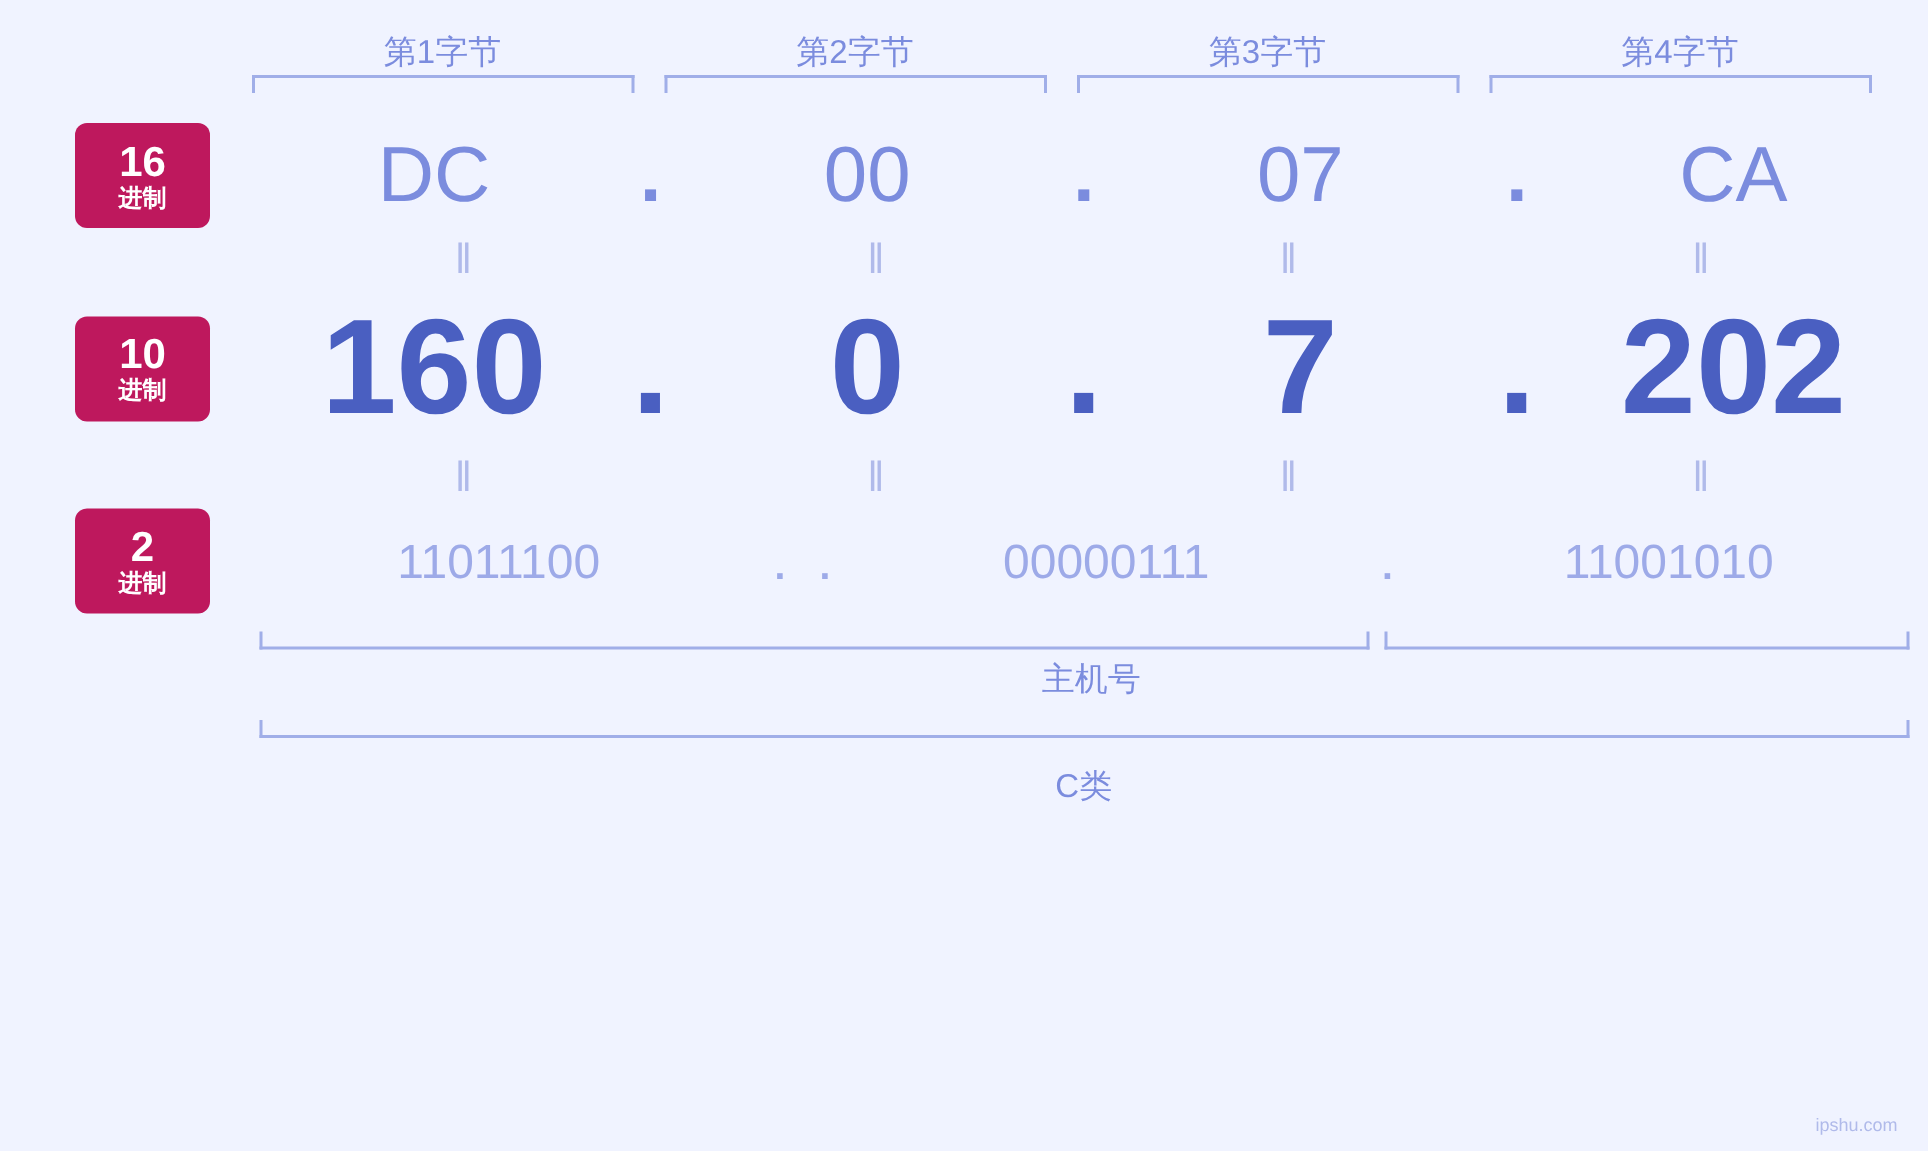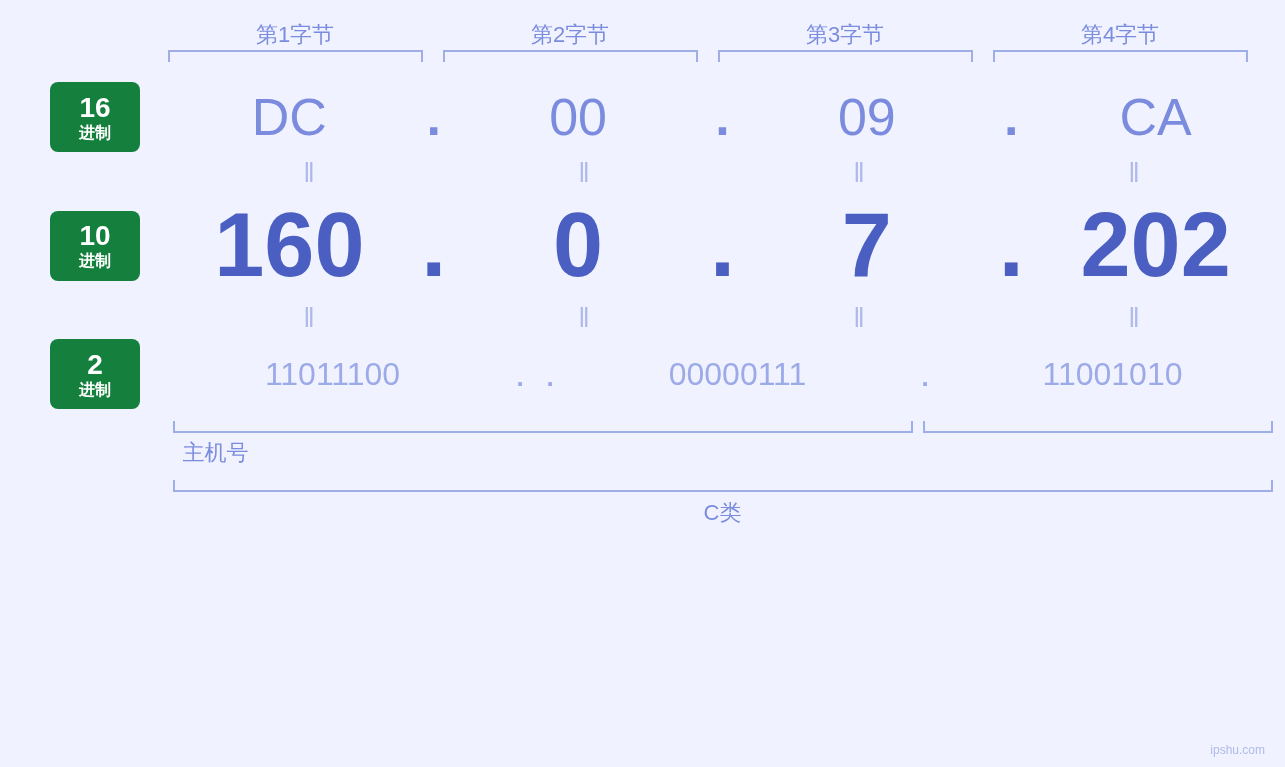--- a/index.html
+++ b/index.html
@@ -60,21 +60,21 @@
     .data-row {
       display: flex;
       align-items: center;
       width: 1285px;
       margin-bottom: 0;
     }
 
     .row-label {
       width: 90px;
       height: 70px;
-      background: #15803d;
+      background: #be185d;
       border-radius: 8px;
       display: flex;
       flex-direction: column;
       align-items: center;
       justify-content: center;
       color: white;
       font-size: 22px;
       font-weight: bold;
       margin-left: 50px;
       margin-right: 20px;
@@ -194,21 +194,21 @@
   <div class="data-row hex-row-wrap">
     <div class="row-label">
       <span class="base-num">16</span>
       <span class="base-text">进制</span>
     </div>
     <div class="values-row">
       <div class="byte-value hex-value">DC</div>
       <div class="dot-container dot dot-hex">.</div>
       <div class="byte-value hex-value">00</div>
       <div class="dot-container dot dot-hex">.</div>
-      <div class="byte-value hex-value">09</div>
+      <div class="byte-value hex-value">07</div>
       <div class="dot-container dot dot-hex">.</div>
       <div class="byte-value hex-value">CA</div>
     </div>
   </div>
 
   <div class="equals-row">
     <div class="equals-item">‖</div>
     <div class="equals-item">‖</div>
     <div class="equals-item">‖</div>
     <div class="equals-item">‖</div>
@@ -255,24 +255,24 @@
   <div style="display:flex; width:1100px; margin-left:160px; margin-top:12px;">
 
     <div style="width:740px; height:12px; border:2px solid #a0aee8; border-top:none;"></div>
     <div style="width:10px;"></div>
 
     <div style="flex:1; height:12px; border:2px solid #a0aee8; border-top:none;"></div>
   </div>
 
   <div style="display:flex; width:1100px; margin-left:160px; margin-top:5px;">
     <div style="width:10px;"></div>
-    <div style="flex:1; text-align:left; color:#7b8cde; font-size:22px;">主机号</div>
+    <div style="flex:1; text-align:center; color:#7b8cde; font-size:22px;">主机号</div>
   </div>
 
   <div style="width:1100px; margin-left:160px; margin-top:12px;">
     <div style="width:100%; height:12px; border:2px solid #a0aee8; border-top:none;"></div>
   </div>
 
-  <div style="width:1100px; margin-left:160px; text-align:center; color:#7b8cde; font-size:22px; margin-top:6px;">C类</div>
+  <div style="width:1100px; margin-left:160px; text-align:center; color:#7b8cde; font-size:22px; margin-top:17px;">C类</div>
 
 </div>
 
 <div class="watermark">ipshu.com</div>
 
 </body></html>

